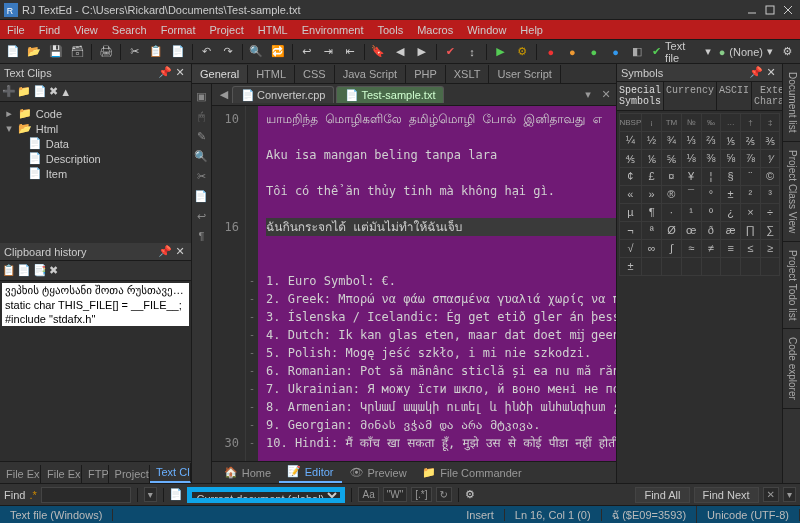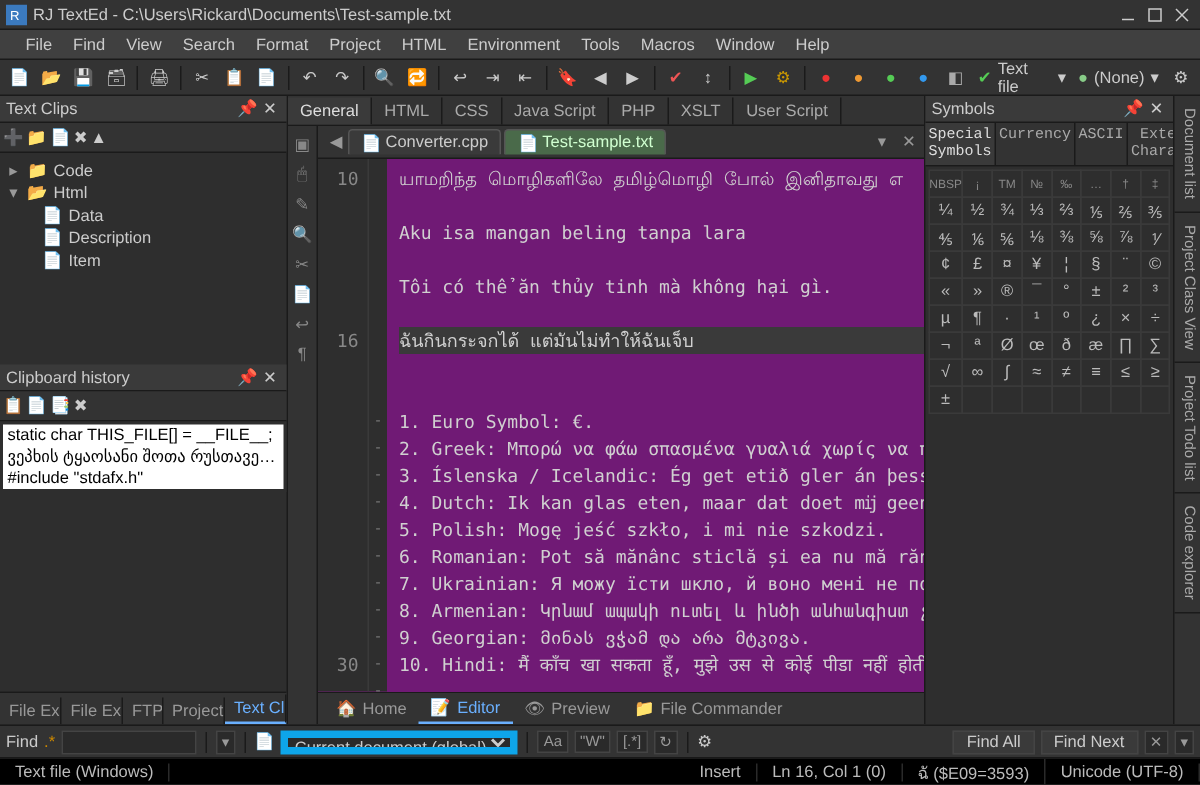--- a/index.html
+++ b/index.html
@@ -22,24 +22,24 @@
     align-items: center;
     padding: 0 4px;
     border-bottom: 1px solid #1a1a1a;
   }
   .titlebar .app-icon { width: 14px; height: 14px; margin-right: 4px; }
   .titlebar .title { flex: 1; font-size: 11px; }
   .titlebar .winbtn { width: 16px; height: 14px; margin-left: 2px; display:flex; align-items:center; justify-content:center; cursor:default;}
   
   .menubar {
     height: 20px;
-    background: #404040;
+    background: #b91c1c;
     display: flex;
     align-items: center;
-    padding: 0 10px;
+    padding: 0 0;
     border-bottom: 1px solid #1a1a1a;
     text-align: center;
   }
   .menubar .menu-item {
     padding: 2px 7px;
     font-size: 11px;
   }
   
   .toolbar {
     height: 24px;
@@ -256,21 +256,21 @@
     background:#2a2a2a; border:1px solid #444; color:#ccc;
     height:16px; font-size:11px; padding:0 4px;
   }
   .findbar .btn { border:1px solid #444; background:#3a3a3a; padding:1px 8px; font-size:11px; color:#ccc;}
   .findbar .sep { width:1px; height:14px; background:#1a1a1a; margin:0 2px;}
   .findbar select { background:#2a2a2a; border:5px solid #0ea5e9; color:#ccc; font-size:11px; height:16px;}
   .findbar .tog { border:1px solid #444; padding:1px 3px; background:#2a2a2a; color:#999; font-size:10px;}
   
   .statusbar {
     height:18px;
-    background:#000000;
+    background:#0c4a6e;
     display:flex; align-items:center;
     font-size:11px;
     color:#bbb;
     border-top:1px solid #1a1a1a;
   }
   .statusbar .cell { padding:0 10px; border-right:1px solid #2a2a2a;}
   .statusbar .spacer { flex:1;}
 
   svg { display:block;}
 </style>
@@ -412,22 +412,22 @@
       <span class="pbtn">✕</span>
     </div>
     <div class="left-toolbar">
       <span class="tb-btn">📋</span>
       <span class="tb-btn">📄</span>
       <span class="tb-btn">📑</span>
       <span class="tb-btn">✖</span>
     </div>
     <div class="clip-body">
       <div class="clip-list">
+        <div>ვეპხის ტყაოსანი შოთა რუსთაველი</div>
         <div>static char THIS_FILE[] = __FILE__;</div>
-        <div>ვეპხის ტყაოსანი შოთა რუსთაველი</div>
         <div>#include "stdafx.h"</div>
       </div>
     </div>
     <div style="flex:1"></div>
     <div class="left-bottom-tabs">
       <div class="lbtab">File Ex...</div>
       <div class="lbtab">File Ex...</div>
       <div class="lbtab">FTP</div>
       <div class="lbtab">Project...</div>
       <div class="lbtab active">Text Cl...</div>

